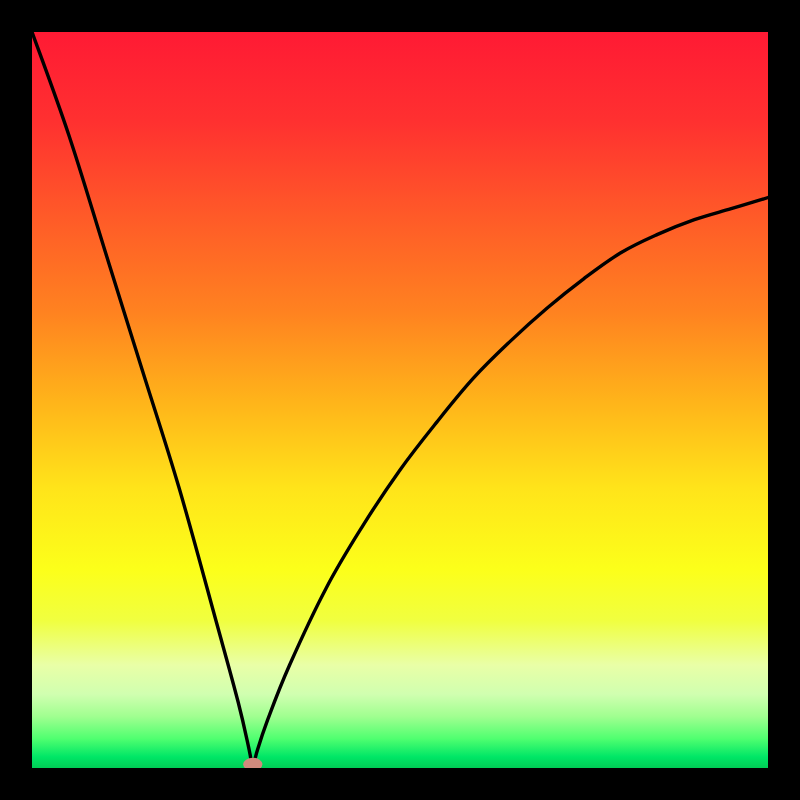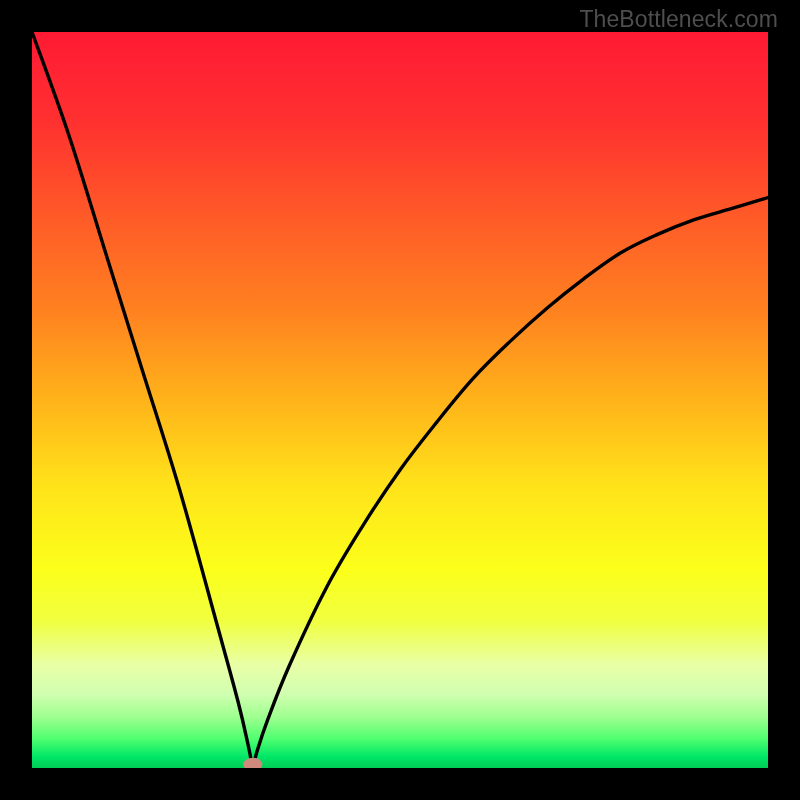--- a/index.html
+++ b/index.html
@@ -75,14 +75,13 @@
             <stop offset="100.00%" stop-color="#00cc55"></stop>
           </linearGradient>
       </defs>
       <rect x="0" y="0" width="736" height="736" fill="url(#bg-grad)"></rect>
     </svg>
     <svg class="curve-svg" viewBox="0 0 736 736" preserveAspectRatio="none">
       <path id="curve-path" fill="none" stroke="#000000" stroke-width="3.4" stroke-linecap="round" stroke-linejoin="round" d="M 0.00 0.00 C 6.62 18.55, 23.55 63.30, 36.80 103.04 C 50.05 142.78, 60.35 178.41, 73.60 220.80 C 86.85 263.19, 97.15 296.17, 110.40 338.56 C 123.65 380.95, 133.95 411.28, 147.20 456.32 C 160.45 501.36, 173.40 550.38, 184.00 588.80 C 194.60 627.22, 200.12 646.58, 206.08 669.76 C 212.04 692.94, 214.47 705.68, 217.12 717.60 C 219.77 729.52, 219.48 735.34, 220.80 736.00 C 222.12 736.66, 221.83 729.89, 224.48 721.28 C 227.13 712.67, 229.56 704.06, 235.52 688.16 C 241.48 672.26, 247.00 656.81, 257.60 632.96 C 268.20 609.11, 281.15 580.85, 294.40 555.68 C 307.65 530.51, 317.95 514.32, 331.20 493.12 C 344.45 471.92, 354.75 456.47, 368.00 437.92 C 381.25 419.37, 391.55 406.64, 404.80 390.08 C 418.05 373.52, 428.35 360.49, 441.60 345.92 C 454.85 331.35, 465.15 321.71, 478.40 309.12 C 491.65 296.53, 501.95 287.26, 515.20 276.00 C 528.45 264.74, 538.75 256.50, 552.00 246.56 C 565.25 236.62, 575.55 228.75, 588.80 220.80 C 602.05 212.85, 612.35 208.36, 625.60 202.40 C 638.85 196.44, 649.15 192.32, 662.40 187.68 C 675.65 183.04, 685.95 180.61, 699.20 176.64 C 712.45 172.67, 729.38 167.59, 736.00 165.60"></path>
       <ellipse id="min-marker" fill="#d08a7d" stroke="#b06a5d" stroke-width="0" cx="220.80" cy="732.32" rx="9.57" ry="6.62"></ellipse>
     </svg>
   </div>
-  <div class="watermark">TheBottleneck.com</div>
 </div>
 
 </body></html>

